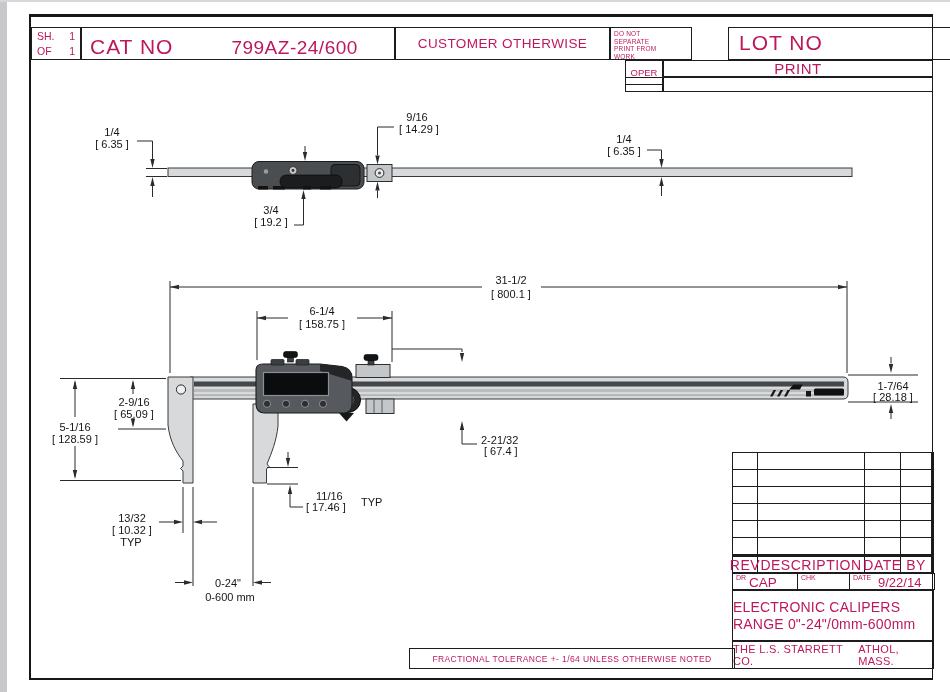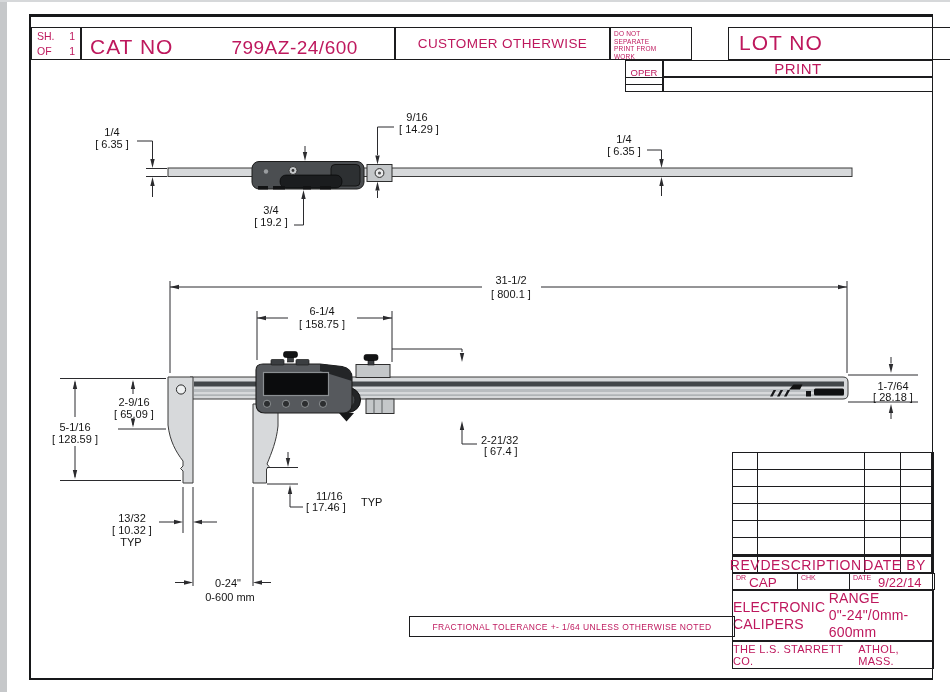--- a/index.html
+++ b/index.html
@@ -29,26 +29,26 @@
         border:1.5px solid #1c1c1e;display:grid;grid-template-columns:25px 107px 36px 31px;}
   .rev-head>div{border-right:1px solid #1c1c1e;display:flex;align-items:center;justify-content:center;
         font-size:14px;letter-spacing:.5px;}
   .sig-row{position:absolute;left:732px;top:573px;width:203px;height:17px;box-sizing:border-box;
         border:1.5px solid #1c1c1e;display:grid;grid-template-columns:65px 52px 83px;}
   .sig-cell{position:relative;border-right:1px solid #1c1c1e;}
   .sig-label{position:absolute;top:0px;left:3px;font-size:7px;}
   .sig-val{position:absolute;left:16px;top:1px;font-size:13.5px;}
   .sig-date{position:absolute;left:28px;top:1px;font-size:13px;}
   .title-box{position:absolute;left:732px;top:590px;width:202px;height:51px;box-sizing:border-box;
-        border:1.5px solid #1c1c1e;display:flex;flex-direction:row;align-items:center;justify-content:center;
+        border:1.5px solid #1c1c1e;display:flex;flex-direction:column;align-items:flex-start;justify-content:center;
         font-size:14px;line-height:17px;letter-spacing:.2px;}
   .company-box{position:absolute;left:732px;top:641px;width:202px;height:28px;box-sizing:border-box;
         border:1.5px solid #1c1c1e;display:flex;flex-direction:row;align-items:center;justify-content:center;
         font-size:11px;line-height:12.5px;letter-spacing:.3px;}
-  .note-box{position:absolute;left:409px;top:616px;width:326px;height:21px;box-sizing:border-box;
+  .note-box{position:absolute;left:409px;top:648px;width:326px;height:21px;box-sizing:border-box;
         border:1.5px solid #1c1c1e;display:flex;align-items:center;justify-content:center;
         font-size:8.5px;letter-spacing:.4px;}
   svg{position:absolute;left:0;top:0;}
   .dl{fill:none;stroke:#2b2b2e;stroke-width:1;}
   .ah{fill:#2b2b2e;stroke:none;}
   .metal{fill:#d7d9db;stroke:#3a3a3a;stroke-width:1;}
   .metal2{fill:#c4c7c9;stroke:#2e2e2e;stroke-width:1;}
   .darkbody{fill:#4b4e51;stroke:#1c1c1c;stroke-width:1;}
   .darkbody2{fill:#56595d;stroke:#1c1c1c;stroke-width:1.1;}
   text.dim{font-family:"Liberation Sans",sans-serif;font-size:11px;fill:#151515;}

